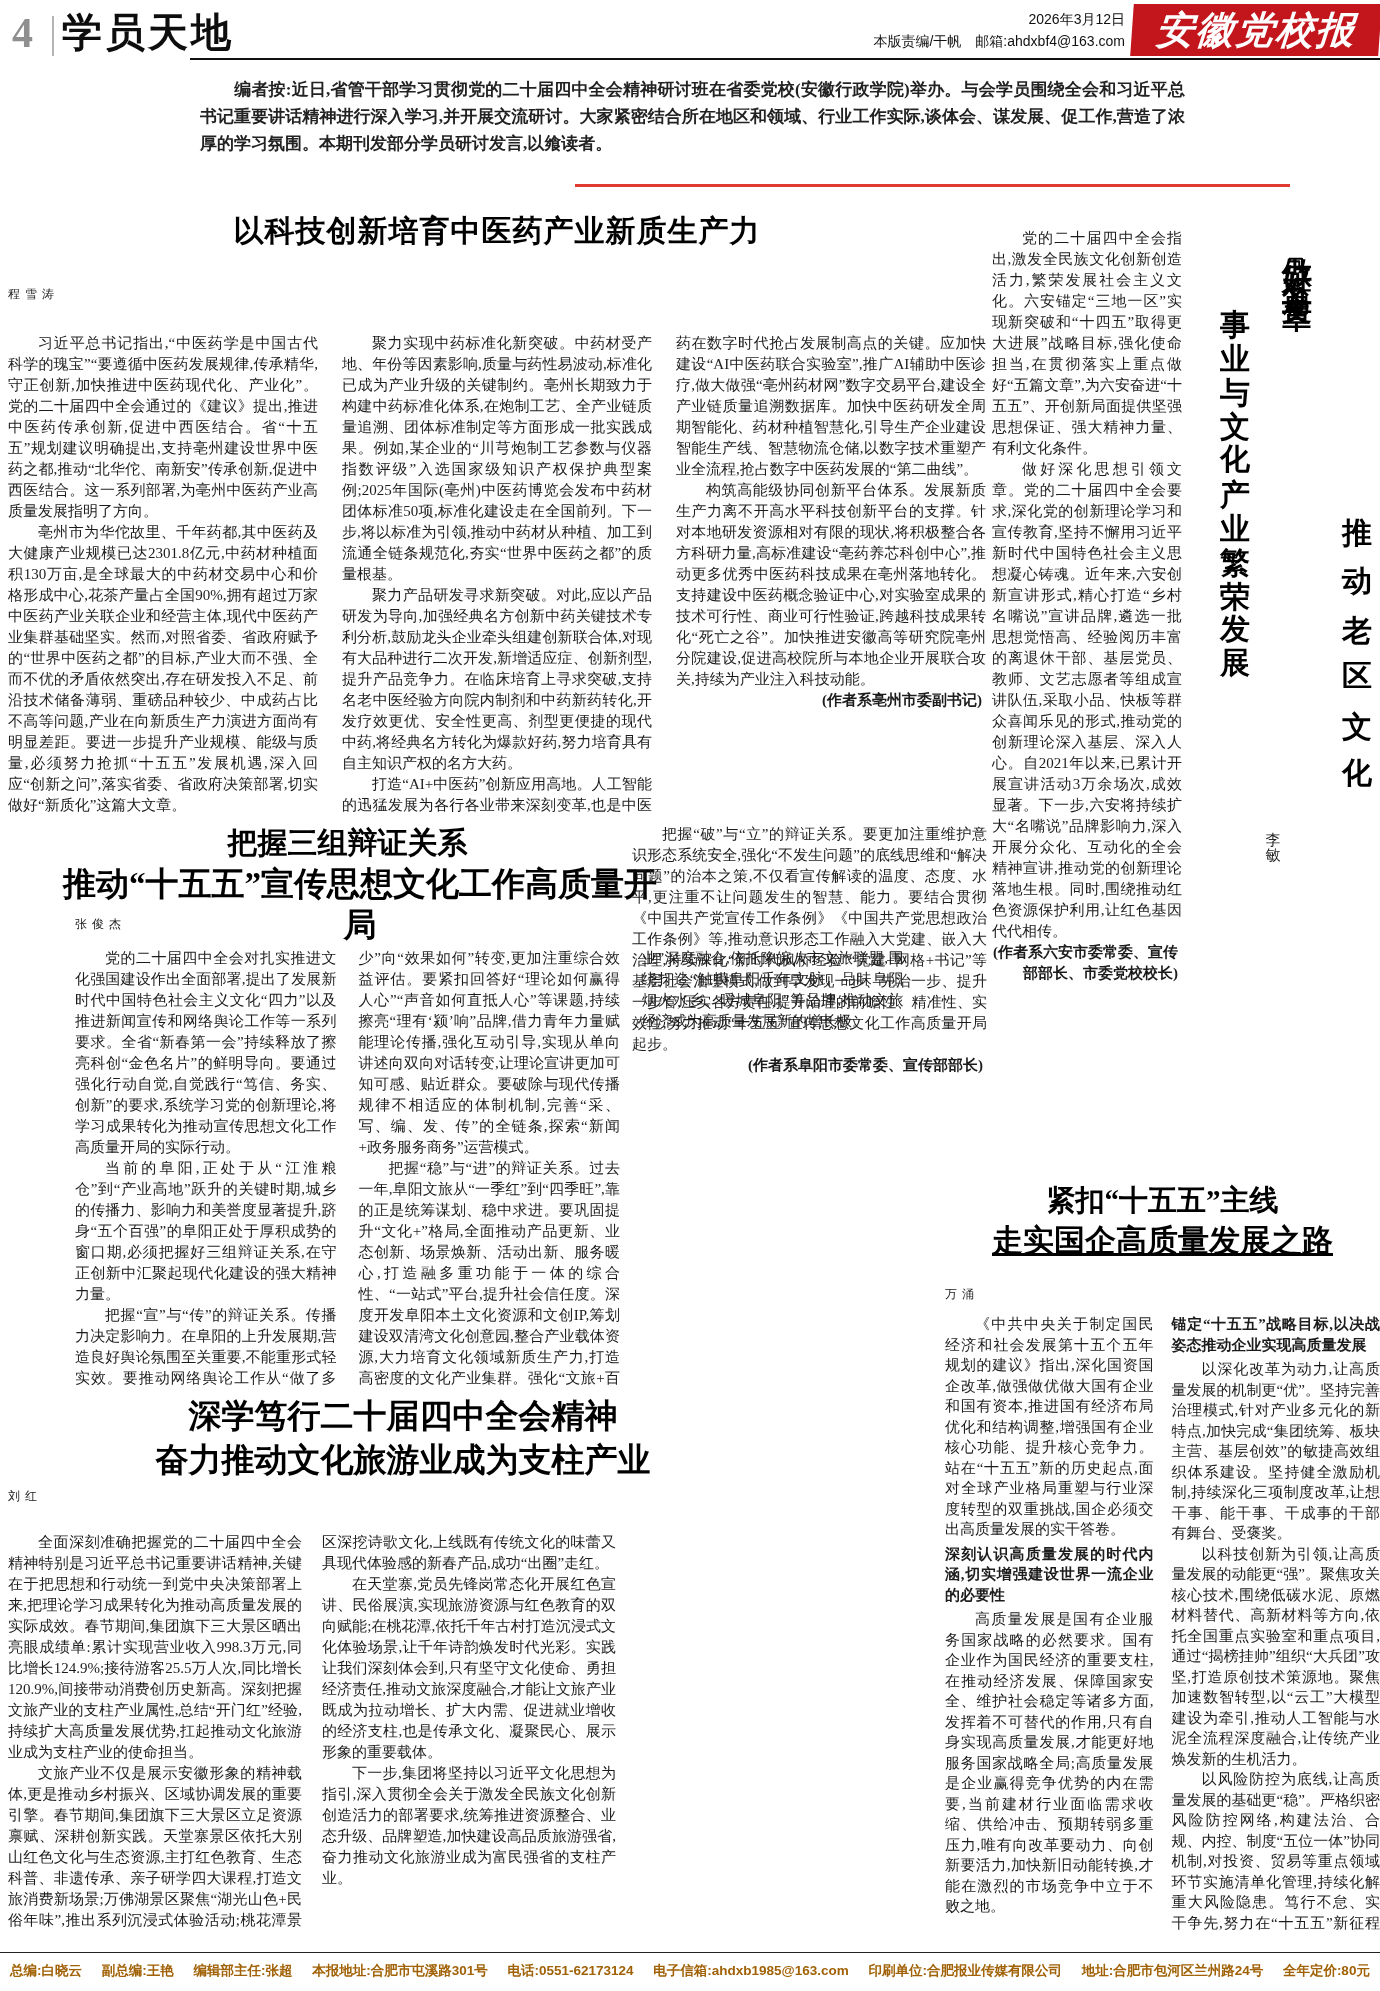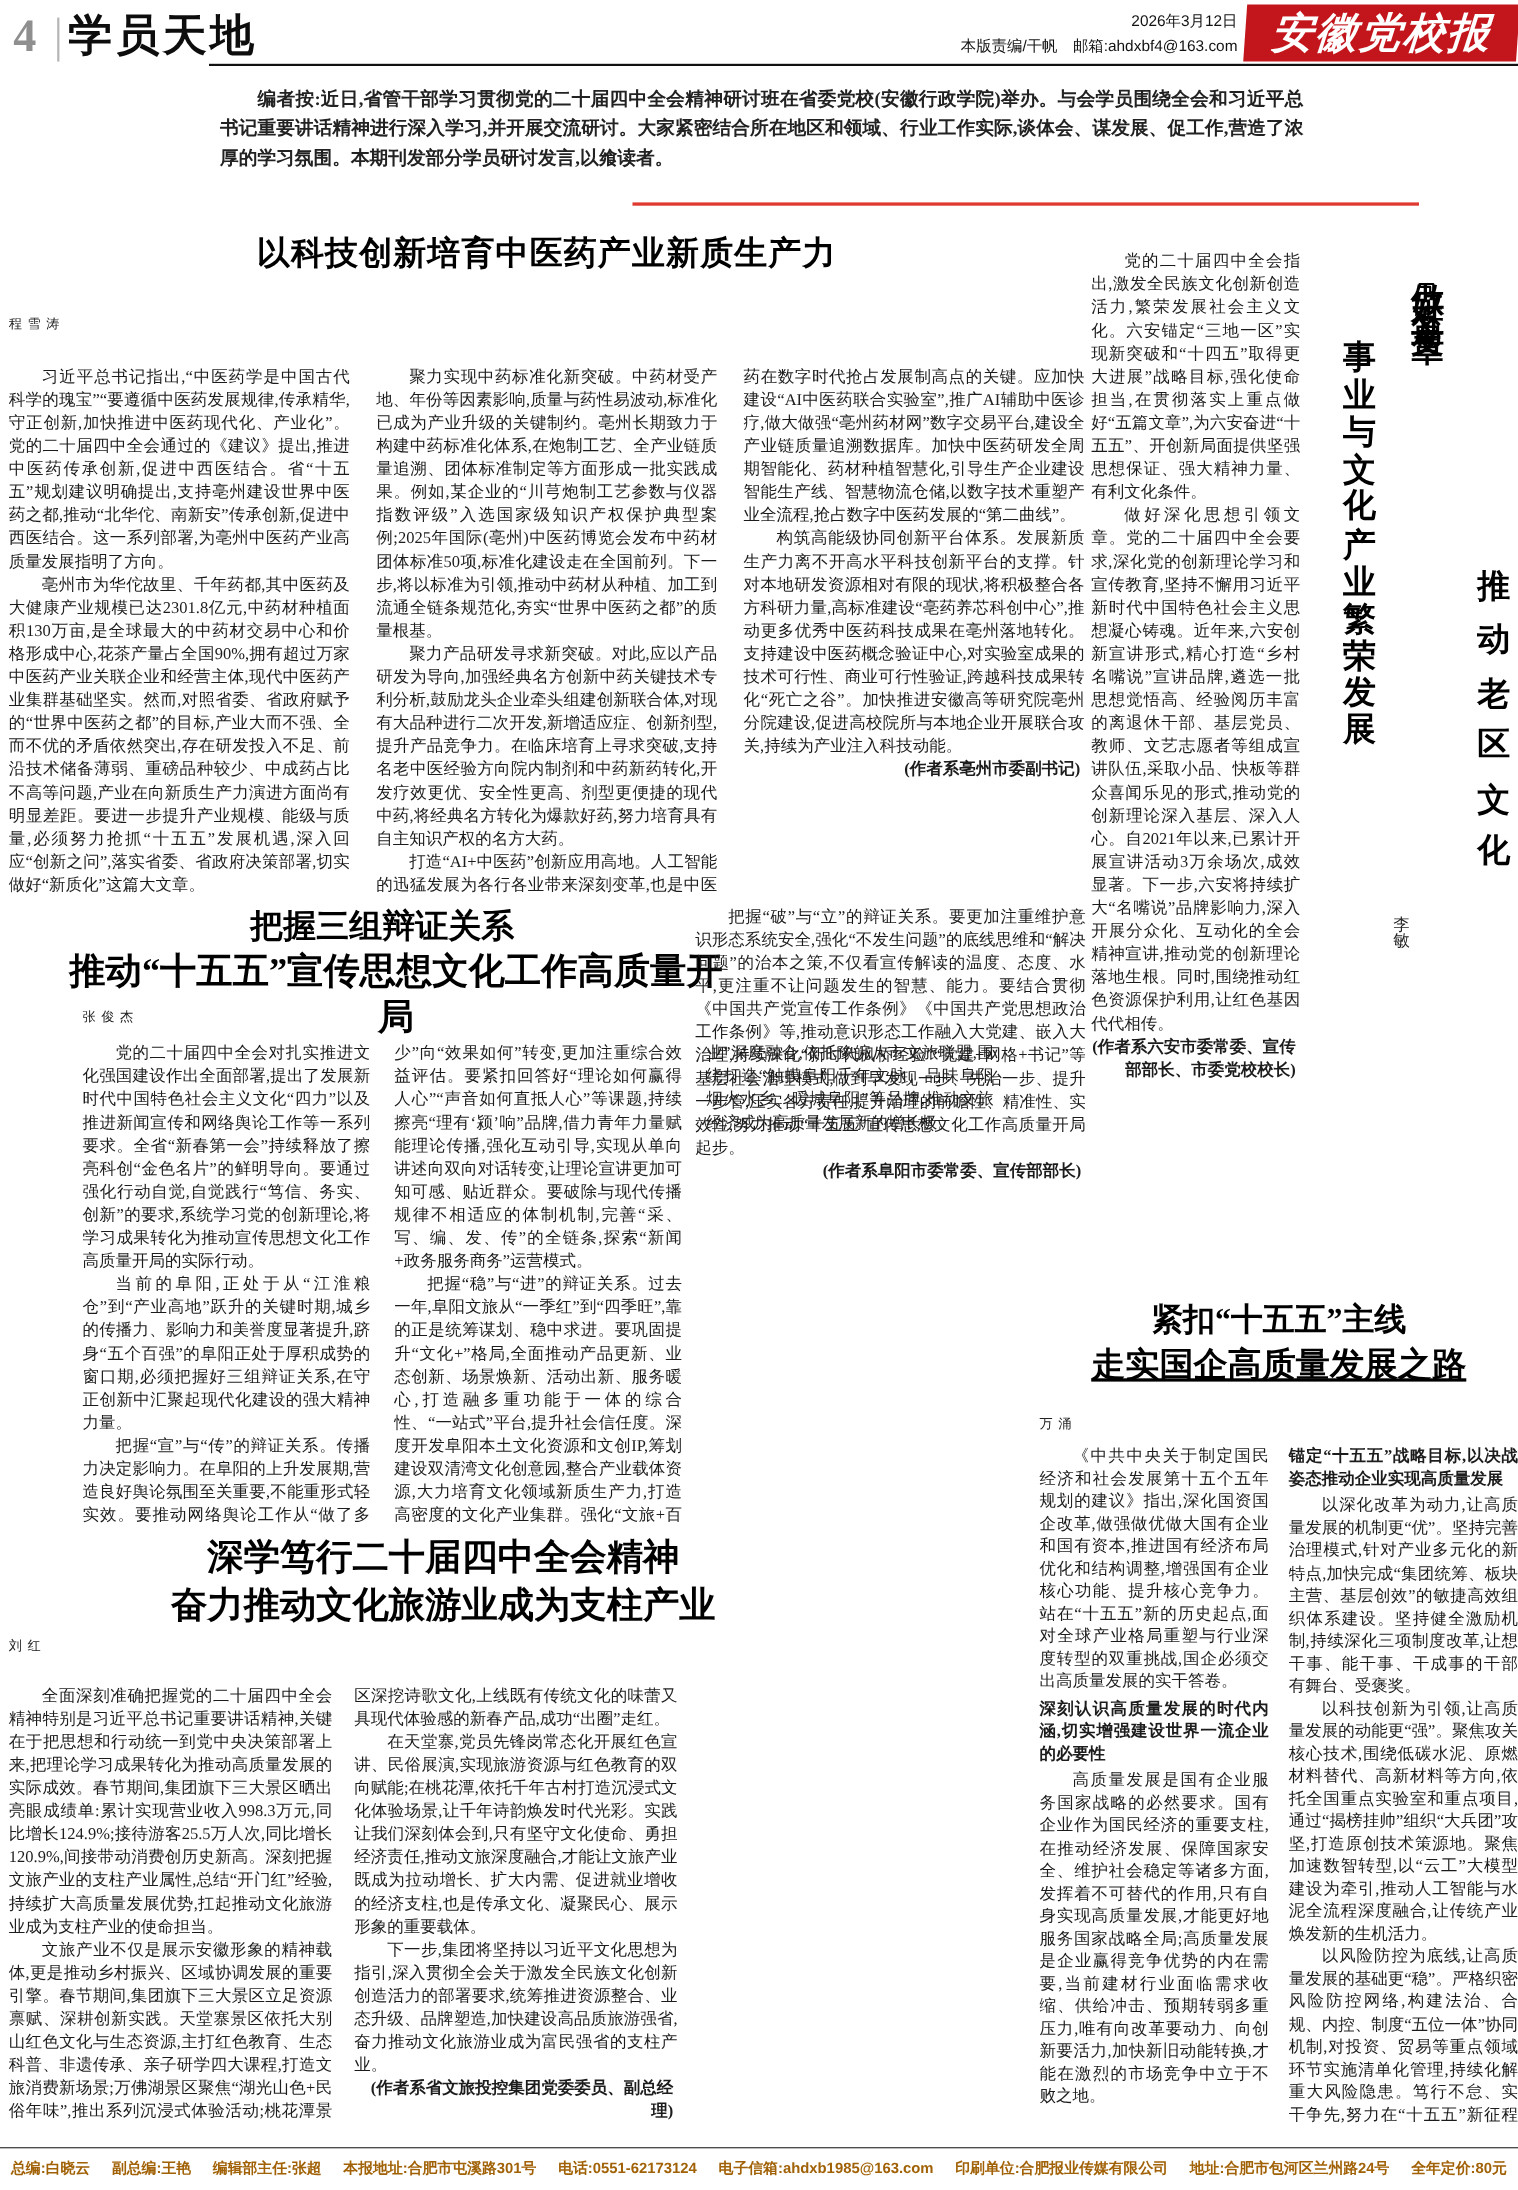--- a/index.html
+++ b/index.html
@@ -125,21 +125,20 @@
   </div>
 
   <div class="abs htitle bl-t1">深学笃行二十届四中全会精神</div>
   <div class="abs htitle bl-t2">奋力推动文化旅游业成为支柱产业</div>
   <div class="abs byline bl-byline">刘红</div>
   <div class="abs bodytext bl-body">
     <p>全面深刻准确把握党的二十届四中全会精神特别是习近平总书记重要讲话精神,关键在于把思想和行动统一到党中央决策部署上来,把理论学习成果转化为推动高质量发展的实际成效。春节期间,集团旗下三大景区晒出亮眼成绩单:累计实现营业收入998.3万元,同比增长124.9%;接待游客25.5万人次,同比增长120.9%,间接带动消费创历史新高。深刻把握文旅产业的支柱产业属性,总结“开门红”经验,持续扩大高质量发展优势,扛起推动文化旅游业成为支柱产业的使命担当。</p>
     <p>文旅产业不仅是展示安徽形象的精神载体,更是推动乡村振兴、区域协调发展的重要引擎。春节期间,集团旗下三大景区立足资源禀赋、深耕创新实践。天堂寨景区依托大别山红色文化与生态资源,主打红色教育、生态科普、非遗传承、亲子研学四大课程,打造文旅消费新场景;万佛湖景区聚焦“湖光山色+民俗年味”,推出系列沉浸式体验活动;桃花潭景区深挖诗歌文化,上线既有传统文化的味蕾又具现代体验感的新春产品,成功“出圈”走红。</p>
     <p>在天堂寨,党员先锋岗常态化开展红色宣讲、民俗展演,实现旅游资源与红色教育的双向赋能;在桃花潭,依托千年古村打造沉浸式文化体验场景,让千年诗韵焕发时代光彩。实践让我们深刻体会到,只有坚守文化使命、勇担经济责任,推动文旅深度融合,才能让文旅产业既成为拉动增长、扩大内需、促进就业增收的经济支柱,也是传承文化、凝聚民心、展示形象的重要载体。</p>
     <p>下一步,集团将坚持以习近平文化思想为指引,深入贯彻全会关于激发全民族文化创新创造活力的部署要求,统筹推进资源整合、业态升级、品牌塑造,加快建设高品质旅游强省,奋力推动文化旅游业成为富民强省的支柱产业。</p>
-    <p class="attr">(作者系省文旅投控集团党委委员、副总经理)</p>
   </div>
 
   <div class="abs htitle br-t1">紧扣“十五五”主线</div>
   <div class="abs htitle br-t2">走实国企高质量发展之路</div>
   <div class="abs byline br-byline">万涌</div>
   <div class="abs bodytext br-body">
     <p>《中共中央关于制定国民经济和社会发展第十五个五年规划的建议》指出,深化国资国企改革,做强做优做大国有企业和国有资本,推进国有经济布局优化和结构调整,增强国有企业核心功能、提升核心竞争力。站在“十五五”新的历史起点,面对全球产业格局重塑与行业深度转型的双重挑战,国企必须交出高质量发展的实干答卷。</p>
     <p class="sub">深刻认识高质量发展的时代内涵,切实增强建设世界一流企业的必要性</p>
     <p>高质量发展是国有企业服务国家战略的必然要求。国有企业作为国民经济的重要支柱,在推动经济发展、保障国家安全、维护社会稳定等诸多方面,发挥着不可替代的作用,只有自身实现高质量发展,才能更好地服务国家战略全局;高质量发展是企业赢得竞争优势的内在需要,当前建材行业面临需求收缩、供给冲击、预期转弱多重压力,唯有向改革要动力、向创新要活力,加快新旧动能转换,才能在激烈的市场竞争中立于不败之地。</p>
     <p class="sub">锚定“十五五”战略目标,以决战姿态推动企业实现高质量发展</p>

